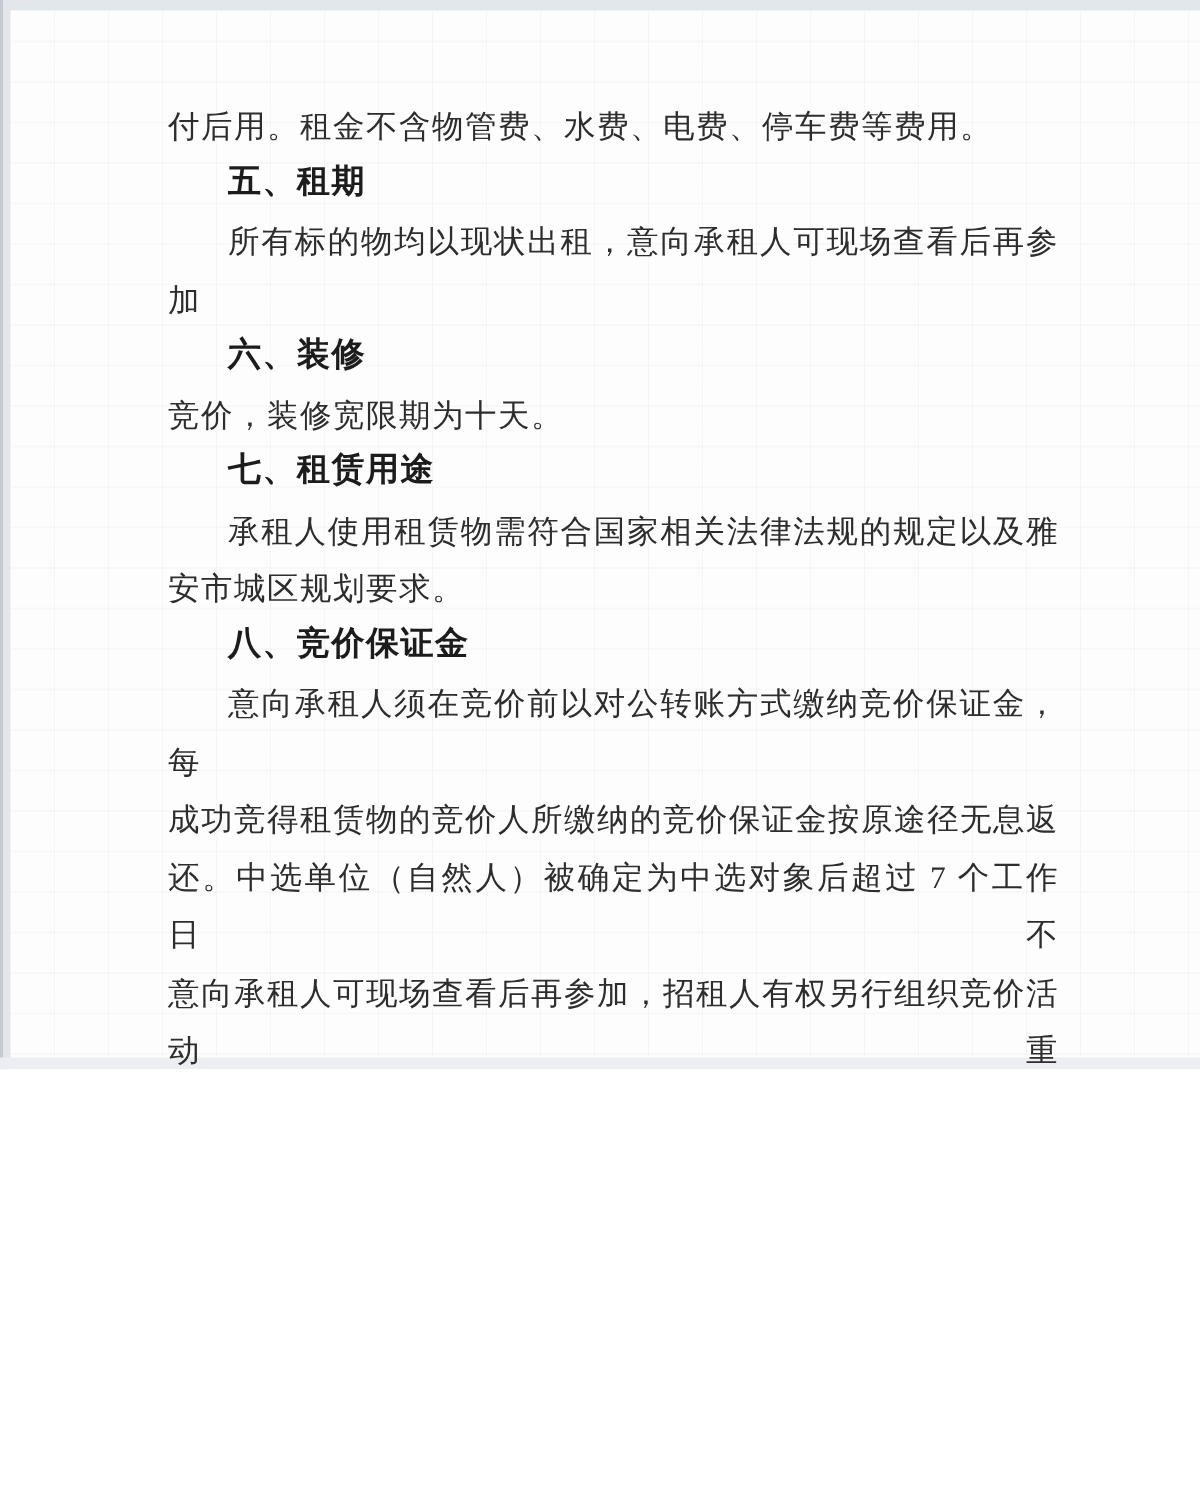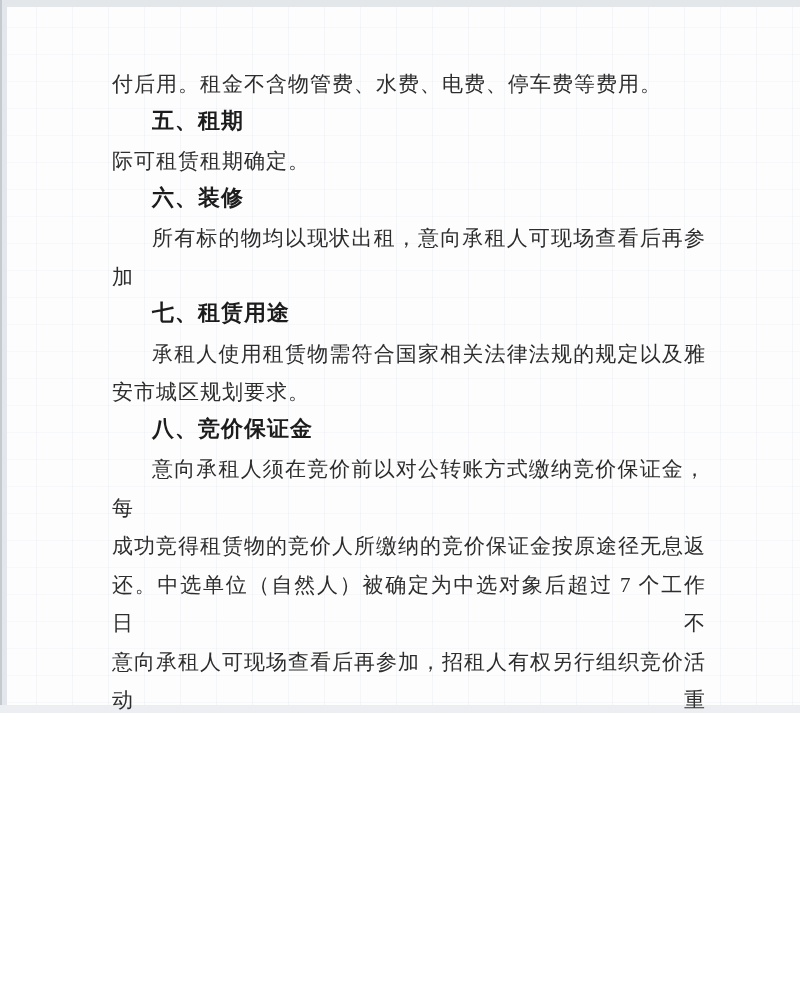--- a/index.html
+++ b/index.html
@@ -67,23 +67,23 @@
 
 <div class="page">
   <div class="edge-top"></div>
   <div class="edge-left"></div>
   <div class="edge-bottom"></div>
 
   <div class="content">
     <div>
         <div class="line body">付后用。租金不含物管费、水费、电费、停车费等费用。</div>
         <div class="line heading indent">五、租期</div>
-        <div class="line body">际可租赁租期确定。</div>
+        <div class="line body indent fill">所有标的物均以现状出租，意向承租人可现场查看后再参加</div>
         <div class="line heading indent">六、装修</div>
-        <div class="line body indent fill">所有标的物均以现状出租，意向承租人可现场查看后再参加</div>
+        <div class="line body">竞价，装修宽限期为十天。</div>
         <div class="line heading indent">七、租赁用途</div>
         <div class="line body indent fill">承租人使用租赁物需符合国家相关法律法规的规定以及雅</div>
         <div class="line body">安市城区规划要求。</div>
         <div class="line heading indent">八、竞价保证金</div>
         <div class="line body indent fill">意向承租人须在竞价前以对公转账方式缴纳竞价保证金，每</div>
         <div class="line body fill">成功竞得租赁物的竞价人所缴纳的竞价保证金按原途径无息返</div>
         <div class="line body fill">还。中选单位（自然人）被确定为中选对象后超过 7 个工作日不</div>
         <div class="line body fill">意向承租人可现场查看后再参加，招租人有权另行组织竞价活动重</div>
         <div class="line body">新确定中选人，并不予退还竞价保证金。</div>
       </div>

